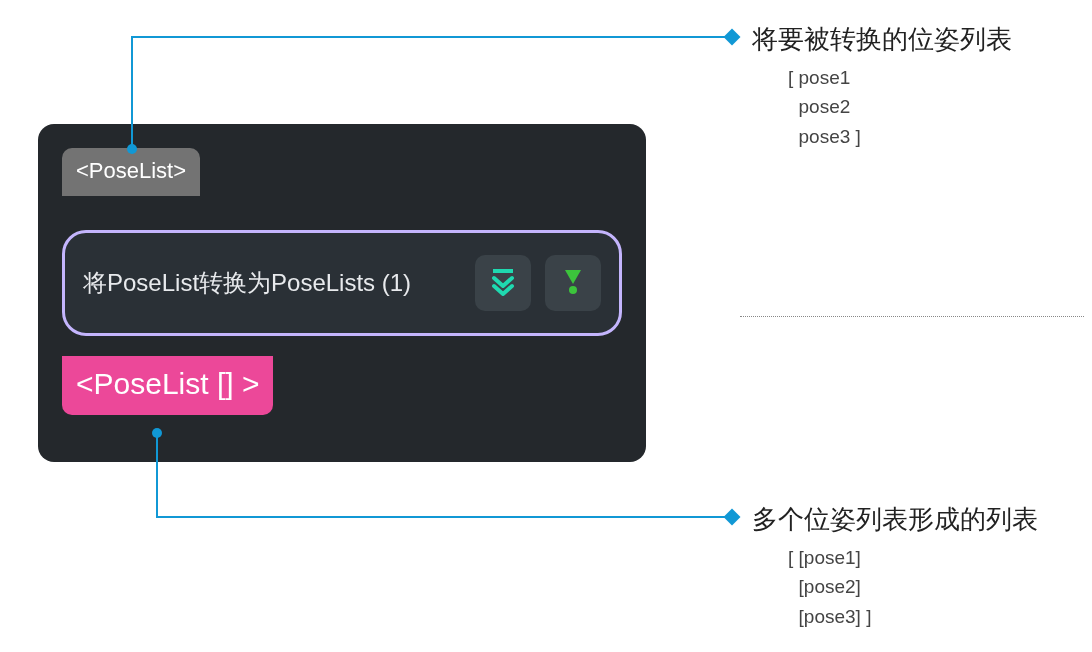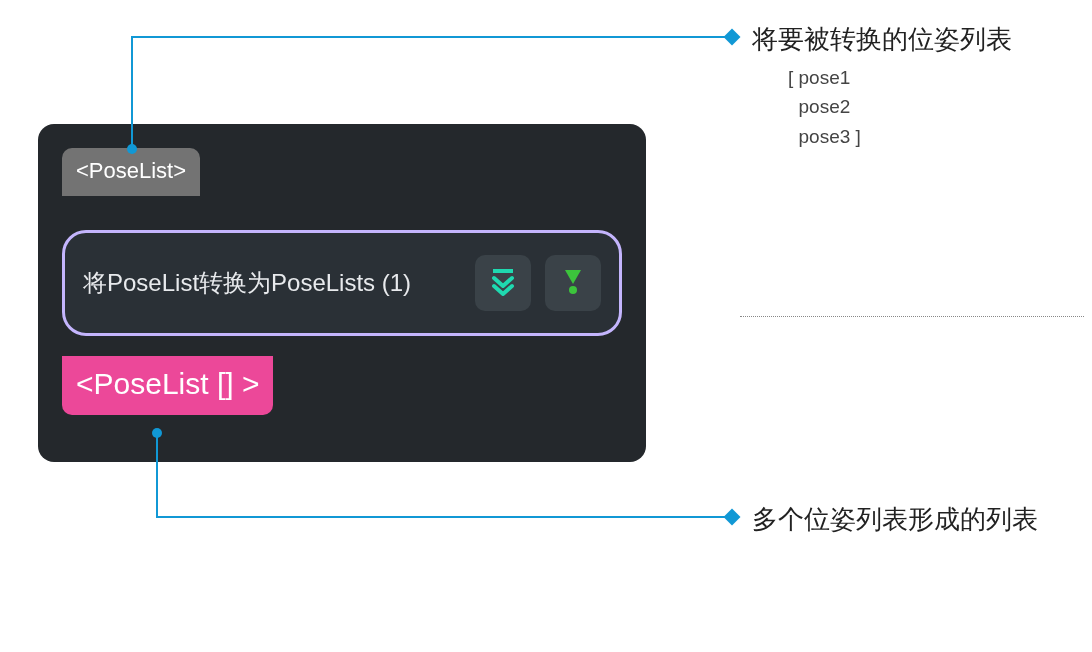--- a/index.html
+++ b/index.html
@@ -176,13 +176,16 @@
   <div class="annot-title">将要被转换的位姿列表</div>
   <div class="annot-body">[ pose1
   pose2
   pose3 ]</div>
 </div>
 
 <div class="dotsep"></div>
 
 <div class="annot" style="left:752px; top:502px;">
   <div class="annot-title">多个位姿列表形成的列表</div>
+  <div class="annot-body">[ [pose1]
+  [pose2]
+  [pose3] ]</div>
 </div>
 
 </body></html>

